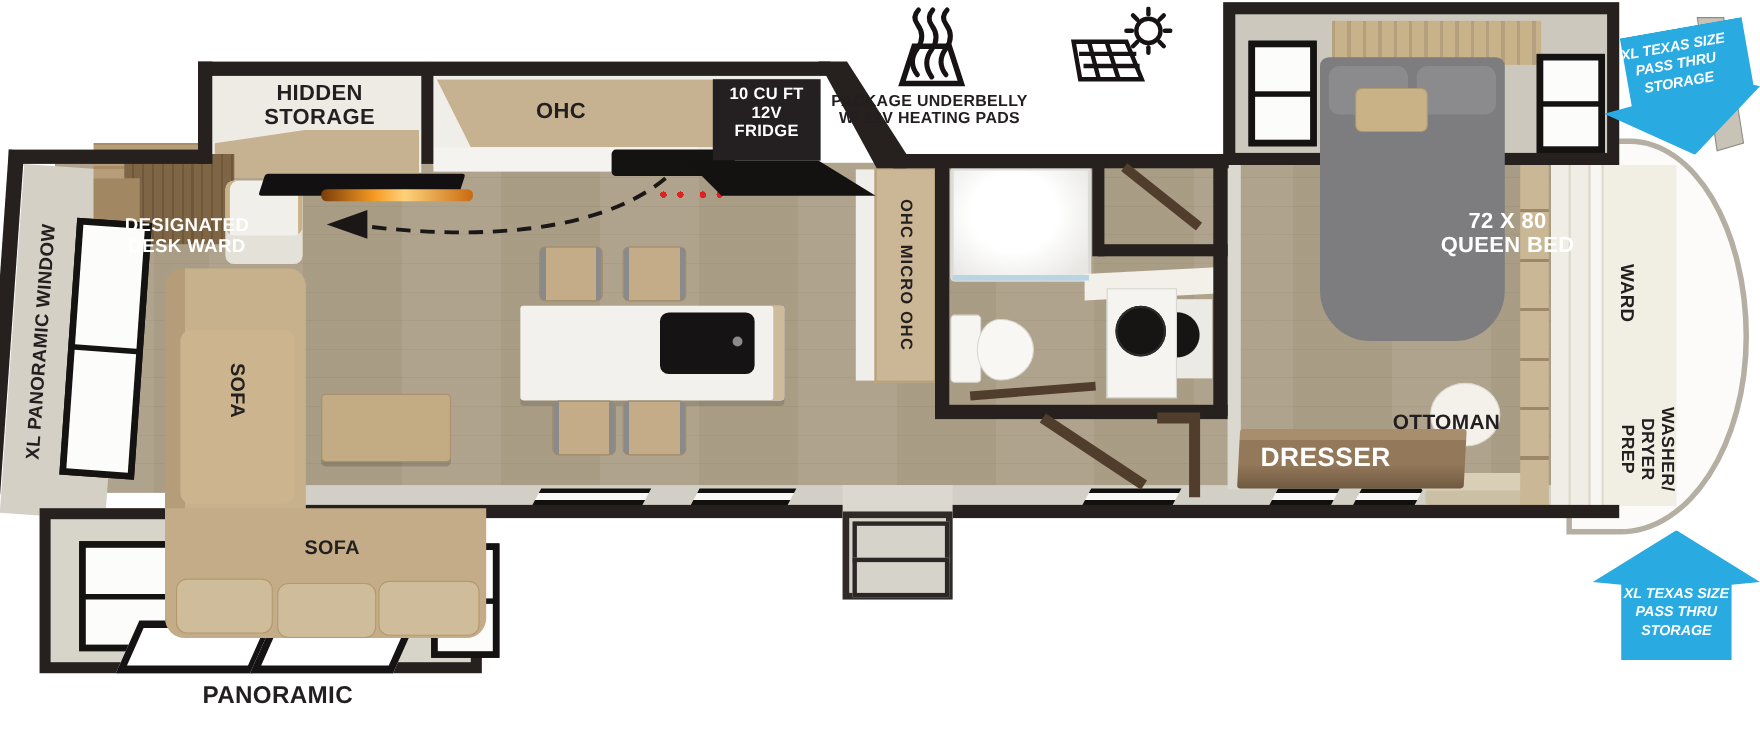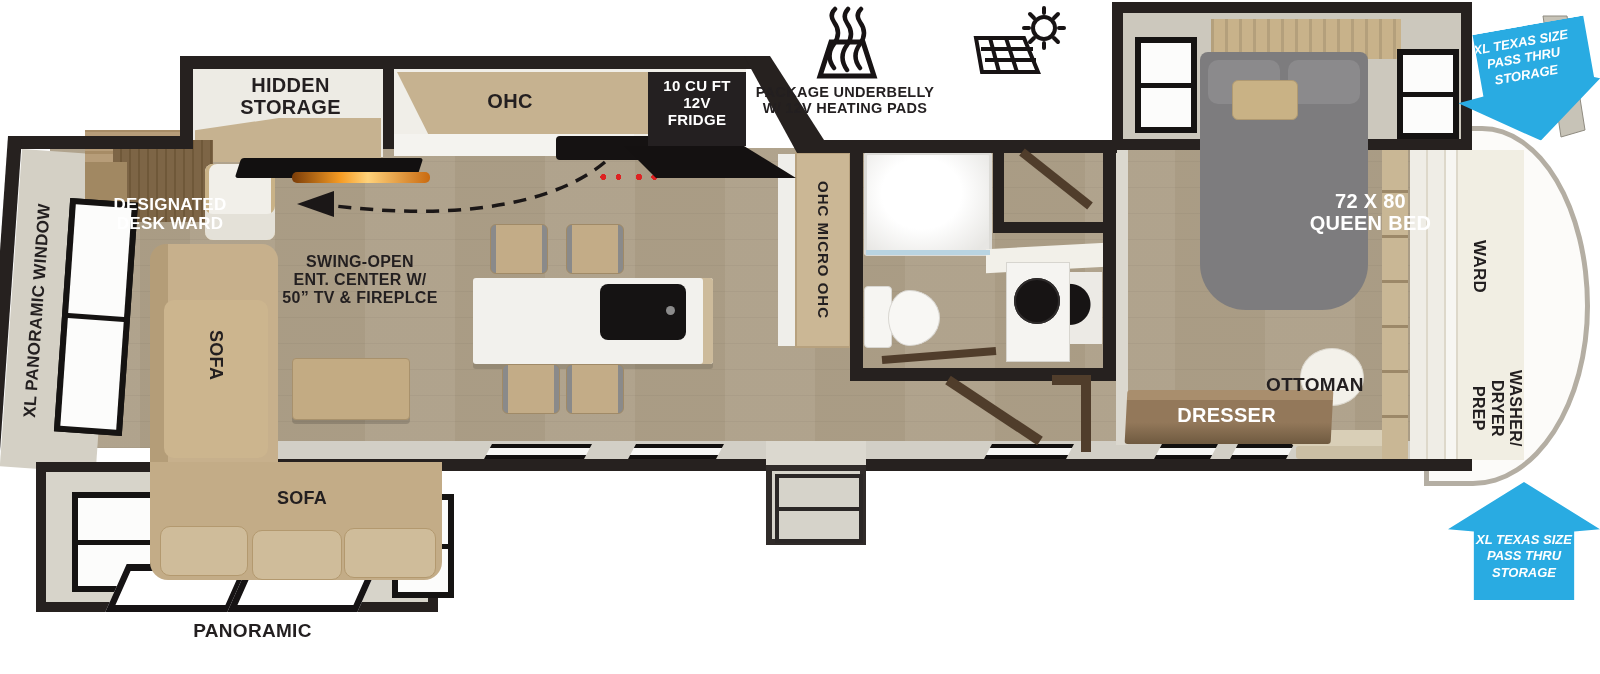--- a/index.html
+++ b/index.html
@@ -77,25 +77,20 @@
   <div class="abs" style="left:648px;top:72px;width:98px;height:74px;background:#242021;z-index:6;"></div>
   <div class="lbl w" style="left:648px;top:78px;width:98px;font-size:15px;">
     <div>10 CU FT</div>
       <div>12V</div>
       <div>FRIDGE</div>
   </div>
 
   <div class="abs" style="left:238px;top:158px;width:182px;height:20px;background:#121010;border-radius:3px;z-index:7;transform:skewX(-18deg);"></div>
   <div class="abs" style="left:292px;top:172px;width:138px;height:11px;z-index:7;border-radius:5px;
        background:linear-gradient(90deg,#7a3c08,#f59b23 35%,#ffd27a 55%,#c96a10);"></div>
-  <div class="lbl" style="left:255px;top:253px;width:210px;font-size:16px;">
-    <div>SWING-OPEN</div>
-      <div>ENT. CENTER W/</div>
-      <div>50” TV &amp; FIREPLCE</div>
-  </div>
 
   <div class="abs" style="left:85px;top:130px;width:96px;height:32px;z-index:6;background:repeating-linear-gradient(0deg,#b79d79 0 8px,#a78c66 8px 11px);"></div>
   <div class="abs" style="left:113px;top:140px;width:100px;height:82px;z-index:6;background:repeating-linear-gradient(90deg,#7d6546 0 7px,#6f5839 7px 9px);"></div>
   <div class="abs" style="left:85px;top:162px;width:42px;height:46px;z-index:6;background:#a18862;"></div>
   <div class="abs" style="left:205px;top:164px;width:70px;height:76px;z-index:6;background:#f1efe9;border-radius:8px;box-shadow:inset 0 -26px 0 #e4e1d8, inset 4px 0 0 #c9b287, inset -4px 0 0 #c9b287;"></div>
   <div class="lbl w" style="left:95px;top:195px;width:150px;font-size:17px;">
     <div>DESIGNATED</div>
       <div>DESK WARD</div>
   </div>
 
@@ -114,21 +109,21 @@
 
   <div class="abs" style="left:150px;top:244px;width:128px;height:222px;z-index:12;background:linear-gradient(90deg,#b49d78 0 18px,#c7b08c 18px);border-radius:16px 16px 4px 4px;"></div>
   <div class="abs" style="left:164px;top:300px;width:104px;height:158px;z-index:12;background:#ccb58e;border-radius:10px;"></div>
   <div class="abs" style="left:150px;top:462px;width:292px;height:118px;z-index:12;background:var(--sofa,#c3ac87);border-radius:0 0 18px 18px;"></div>
   <div class="abs" style="left:160px;top:526px;width:86px;height:48px;z-index:13;background:#cfbc9a;border-radius:10px;border:1px solid #b3996f;"></div>
   <div class="abs" style="left:252px;top:530px;width:88px;height:48px;z-index:13;background:#cfbc9a;border-radius:10px;border:1px solid #b3996f;"></div>
   <div class="abs" style="left:344px;top:528px;width:90px;height:48px;z-index:13;background:#cfbc9a;border-radius:10px;border:1px solid #b3996f;"></div>
   <div class="abs" style="left:292px;top:358px;width:116px;height:60px;z-index:12;background:#c3ab83;border:1px solid #a8916c;border-radius:4px;box-shadow:0 4px 0 rgba(0,0,0,.15);"></div>
   <div class="lbl vtext" style="left:198px;top:330px;width:36px;height:140px;font-size:18px;display:flex;align-items:center;z-index:20;">SOFA</div>
   <div class="lbl" style="left:242px;top:488px;width:120px;font-size:18px;">SOFA</div>
-  <div class="lbl" style="left:145px;top:620px;width:215px;font-size:19px;">
+  <div class="lbl" style="left:145px;top:620px;width:215px;font-size:22px;">
     <div>PANORAMIC</div>
   </div>
 
   <div class="abs" style="left:473px;top:278px;width:240px;height:86px;z-index:6;background:#f2f1ed;border-radius:3px;box-shadow:inset -10px 0 0 #cdbb9b,0 5px 0 rgba(0,0,0,.12);"></div>
   <div class="abs" style="left:600px;top:284px;width:86px;height:56px;z-index:7;background:#151313;border-radius:8px;"></div>
   <div class="abs" style="left:666px;top:306px;width:9px;height:9px;z-index:8;background:#8b8b8b;border-radius:50%;"></div>
   <div class="stool" style="left:490px;top:224px;"></div>
   <div class="stool" style="left:566px;top:224px;"></div>
   <div class="stool" style="left:502px;top:364px;"></div>
   <div class="stool" style="left:566px;top:364px;"></div>
@@ -178,21 +173,21 @@
   <div class="lbl w" style="left:1256px;top:190px;width:199px;font-size:20px;margin-left:15px;">
     <div>72 X 80</div>
       <div>QUEEN BED</div>
   </div>
 
   <div class="abs" style="left:1300px;top:348px;width:62px;height:56px;background:#f3f1ea;border-radius:50%;border:1px solid #ddd9d0;z-index:12;"></div>
   <div class="lbl" style="left:1248px;top:374px;width:134px;font-size:19px;z-index:21;">OTTOMAN</div>
 
   <div class="abs" style="left:1126px;top:390px;width:206px;height:54px;z-index:13;transform:skewX(-3deg);border-radius:3px;
        background:linear-gradient(180deg,#a98e6d 0 10px,#93785a 10px 60%,#6f5a40);"></div>
-  <div class="lbl w" style="left:1146px;top:404px;width:130px;font-size:20px;text-align:right;z-index:21;">DRESSER</div>
+  <div class="lbl w" style="left:1146px;top:404px;width:130px;font-size:24px;text-align:left;z-index:21;">DRESSER</div>
 
   <div class="abs" style="left:1424px;top:126px;width:166px;height:360px;z-index:4;background:#fcfbf9;
        border:5px solid #b4aea3;box-sizing:border-box;border-radius:0 120px 130px 0/0 200px 200px 0;"></div>
   <div class="abs" style="left:1382px;top:150px;width:26px;height:310px;z-index:6;
        background:repeating-linear-gradient(0deg,#c9b795 0 42px,#9c8868 42px 45px);"></div>
   <div class="abs" style="left:1410px;top:150px;width:48px;height:310px;z-index:6;background:#f7f6f2;
        box-shadow:inset -2px 0 0 #ddd8ca,inset 16px 0 0 #efede6,inset 18px 0 0 #ddd8ca,inset 34px 0 0 #efede6,inset 36px 0 0 #ddd8ca;"></div>
   <div class="abs" style="left:1458px;top:150px;width:66px;height:310px;z-index:6;background:#f1eee3;"></div>
   <div class="lbl vtext" style="left:1462px;top:240px;width:34px;height:100px;font-size:17px;display:flex;align-items:center;z-index:21;">WARD</div>
   <div class="lbl vtext" style="left:1466px;top:348px;width:58px;height:120px;font-size:16px;line-height:1.15;z-index:21;">

